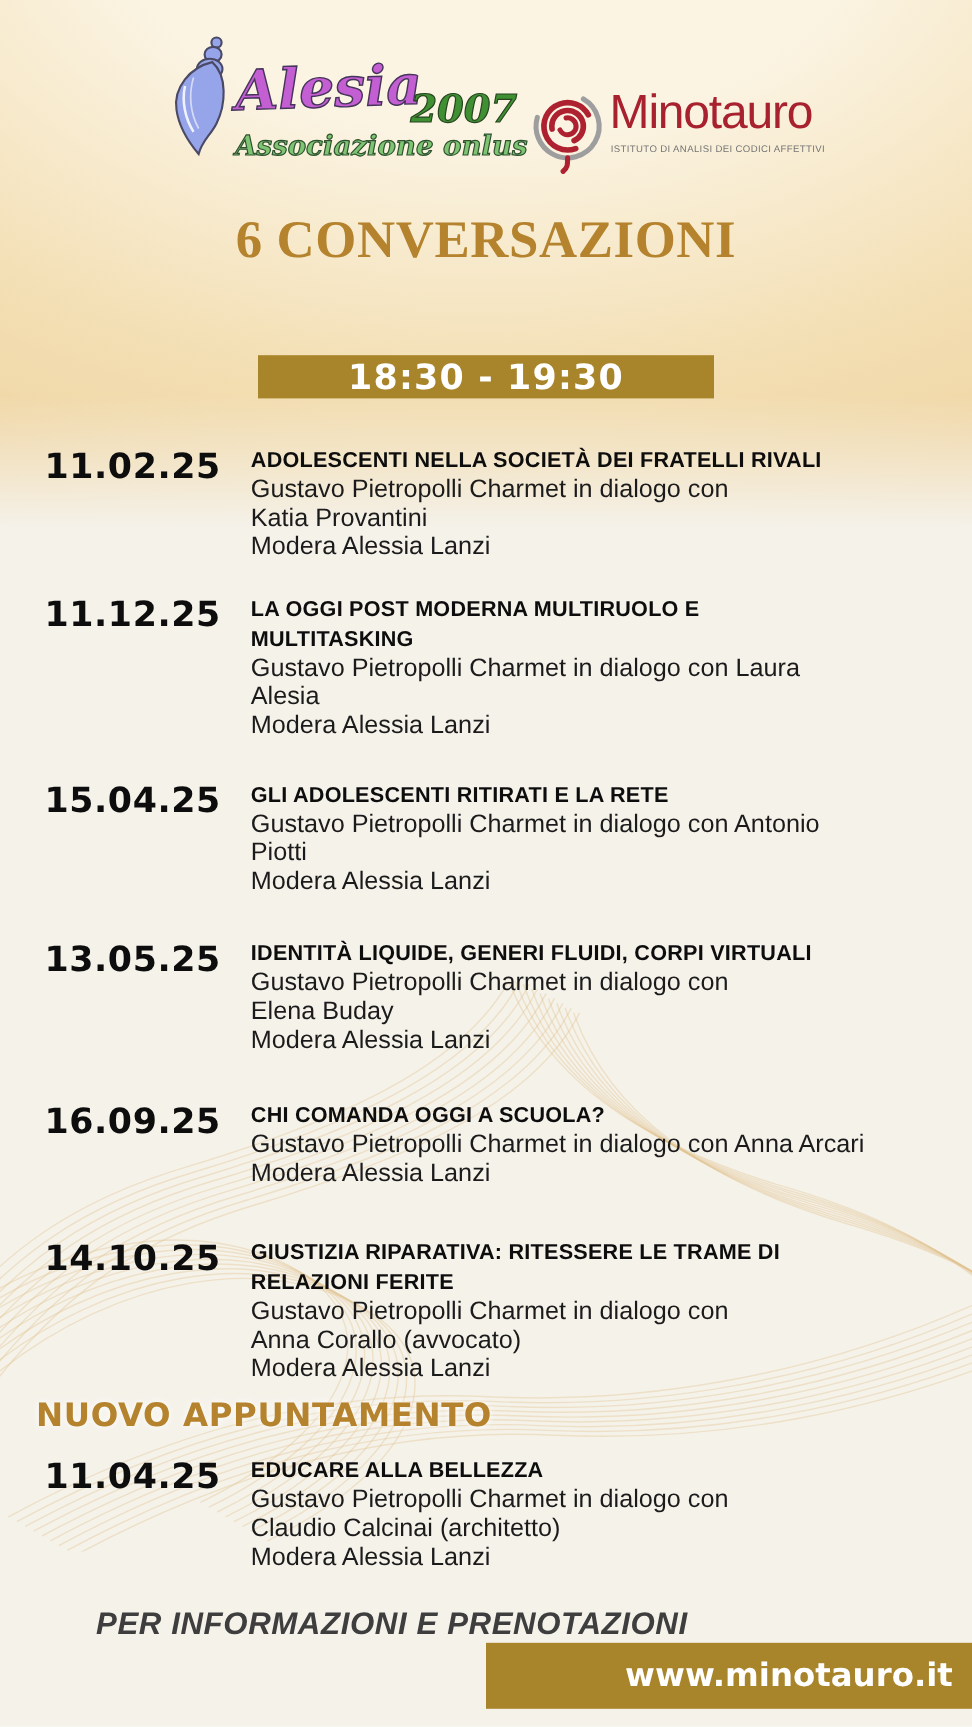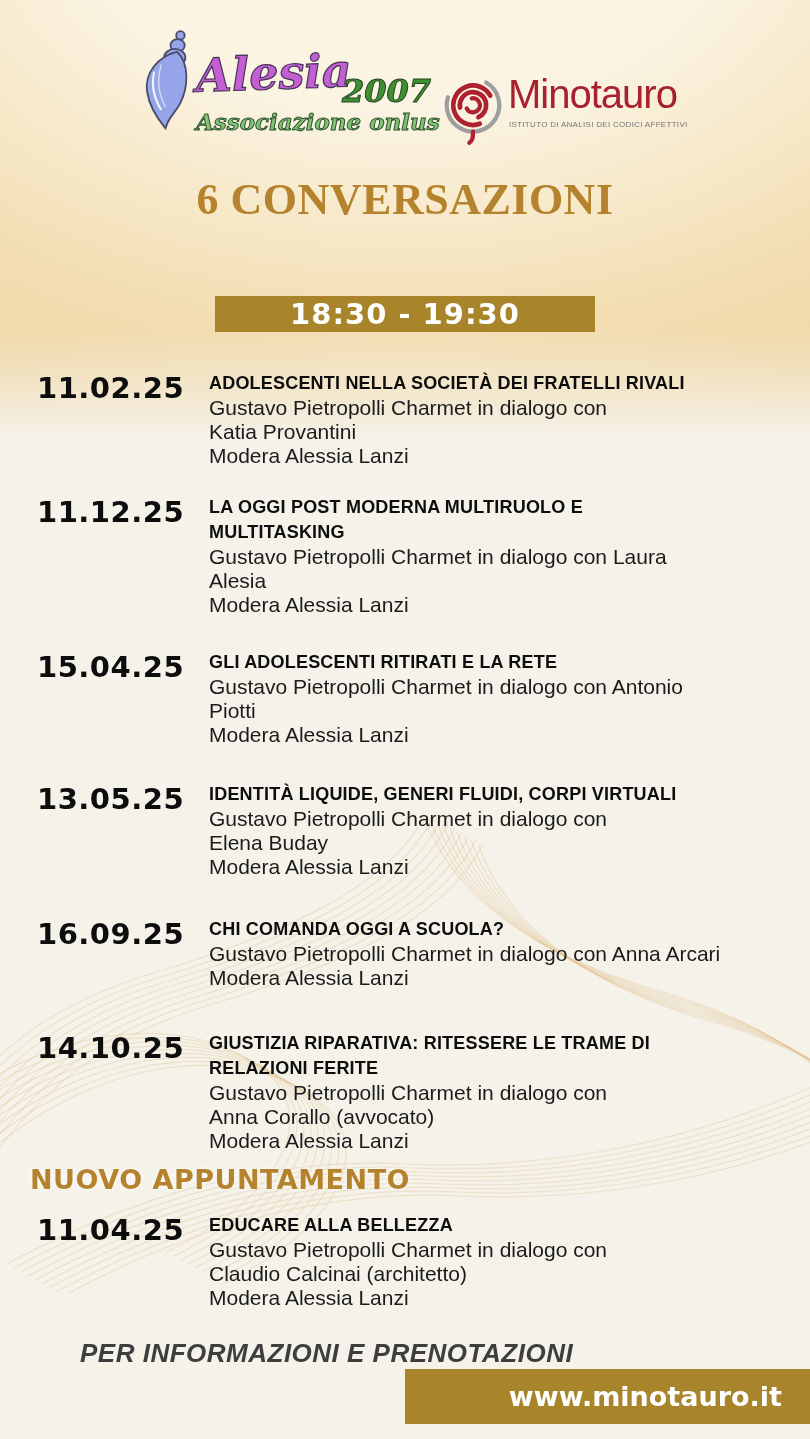--- a/index.html
+++ b/index.html
@@ -80,21 +80,21 @@
   }
 
   
   .footer-info{
     position:absolute; top:1338px; left:80px;
     font-weight:bold; font-style:italic; font-size:26px; letter-spacing:0.5px; color:#3E3E3E;
   }
   .site-banner{
     position:absolute; top:1369px; left:405px; width:405px; height:55px; box-sizing:border-box;
     background:#A8842B; color:#FFFFFF; display:flex; align-items:center; justify-content:flex-end;
-    padding-right:28px; font-family:"DejaVu Sans",sans-serif; font-weight:bold; font-size:27px;
+    padding-right:16px; font-family:"DejaVu Sans",sans-serif; font-weight:bold; font-size:27px;
   }
 </style>
 </head>
 <body>
 
 <div class="poster">
 
   <div class="bg-top"></div>
   <div class="bg-fade"></div>
 

